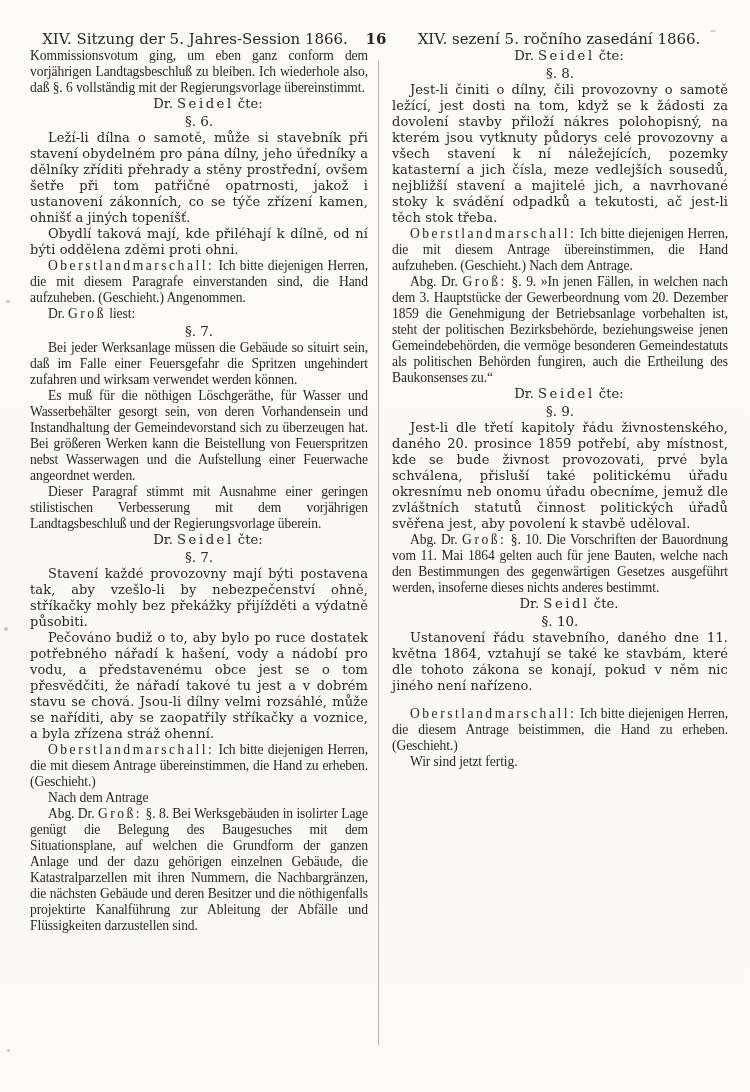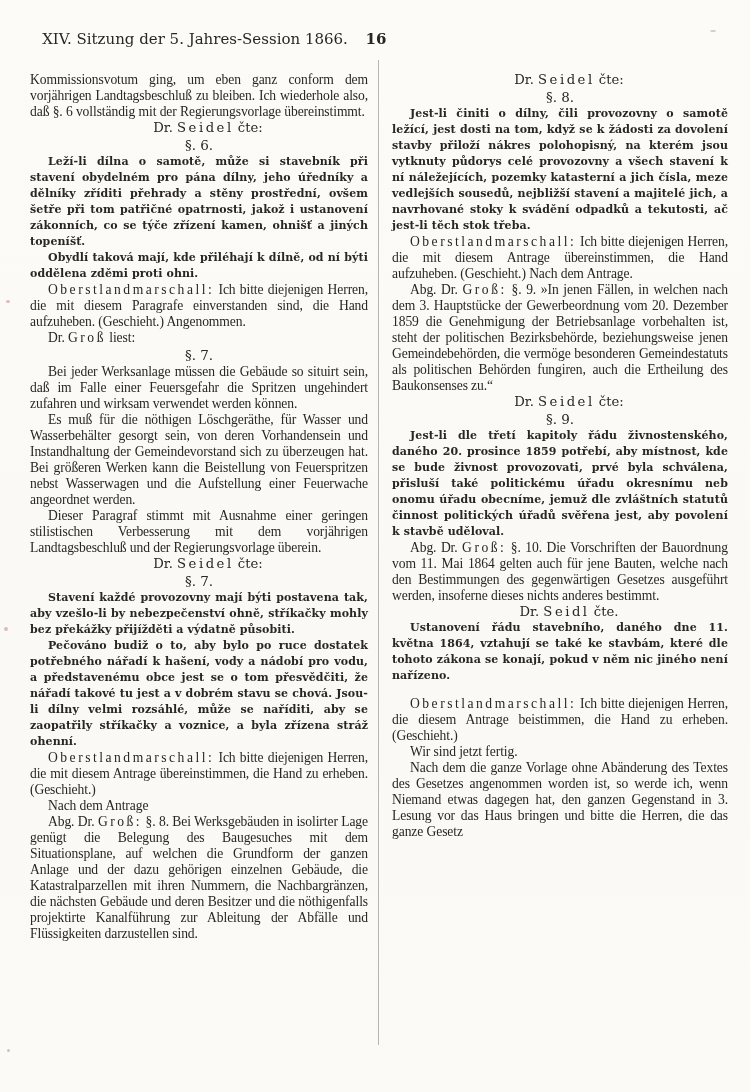--- a/index.html
+++ b/index.html
@@ -26,58 +26,59 @@
     font-size: 15px;
     white-space: nowrap;
     text-align: center;
   }
   .hdr-left  { left: 30px;  width: 330px; }
   .hdr-num   { left: 358px; width: 36px;  font-weight: bold; }
   .hdr-right { left: 394px; width: 330px; }
   
   .col {
     position: absolute;
-    top: 72px;
+    top: 48px;
   }
   .col-left  { left: 30px;  width: 338px; }
   .col-right { left: 392px; width: 336px; }
   .divider {
     position: absolute;
     top: 60px;
     left: 378px;
     width: 1px;
     height: 985px;
     background: #aaa49a;
     opacity: 0.8;
   }
   
   p { margin: 0; text-align: justify; line-height: 16px; }
   p.indent { text-indent: 18px; }
   p.gap { margin-top: 12px; }
   .german  { font-family: "Liberation Serif", serif; font-size: 13.6px; letter-spacing: -0.1px; }
-  .czech   { font-family: "DejaVu Serif", serif; font-size: 11px; font-weight: 700; letter-spacing: 0.1px; }
+  .czech   { font-family: "DejaVu Serif", serif; font-size: 13px; font-weight: 400; letter-spacing: 0.1px; }
   .speaker { font-family: "DejaVu Serif", serif; font-size: 13.2px; text-align: center; }
   .section { font-family: "DejaVu Serif", serif; font-size: 13.5px; text-align: center; margin: 1px 0; }
   .spaced  { letter-spacing: 2.5px; }
   
   .speck {
     position: absolute;
     border-radius: 50%;
     pointer-events: none;
   }
   .speck-red { background: #a0513f; opacity: 0.35; }
   .speck-gray { background: #8d887f; opacity: 0.4; }
 </style>
 </head>
 <body>
 
 <div class="page">
 
   <div class="hdr hdr-left">XIV. Sitzung der 5. Jahres-Session 1866.</div>
   <div class="hdr hdr-num">16</div>
+  <div class="hdr hdr-right">XIV. sezení 5. ročního zasedání 1866.</div>
 
   <div class="divider"></div>
 
   <div class="col col-left">
       <p class="german"><span>Kommissionsvotum ging, um eben ganz conform dem vorjährigen Landtagsbeschluß zu bleiben. Ich wiederhole also, daß §. 6 vollständig mit der Regierungsvorlage übereinstimmt.</span></p>
       <p class="speaker indent"><span>Dr. </span><span class="spaced">Seidel</span><span> čte:</span></p>
       <p class="section"><span>§. 6.</span></p>
       <p class="czech indent"><span>Leží-li dílna o samotě, může si stavebník při stavení obydelném pro pána dílny, jeho úředníky a dělníky zříditi přehrady a stěny prostřední, ovšem šetře při tom patřičné opatrnosti, jakož i ustanovení zákonních, co se týče zřízení kamen, ohnišť a jiných topeníšť.</span></p>
       <p class="czech indent"><span>Obydlí taková mají, kde přiléhají k dílně, od ní býti oddělena zděmi proti ohni.</span></p>
       <p class="german indent"><span class="spaced">Oberstlandmarschall:</span><span> Ich bitte diejenigen Herren, die mit diesem Paragrafe einverstanden sind, die Hand aufzuheben. (Geschieht.) Angenommen.</span></p>
@@ -98,23 +99,23 @@
       <p class="speaker indent"><span>Dr. </span><span class="spaced">Seidel</span><span> čte:</span></p>
       <p class="section"><span>§. 8.</span></p>
       <p class="czech indent"><span>Jest-li činiti o dílny, čili provozovny o samotě ležící, jest dosti na tom, když se k žádosti za dovolení stavby přiloží nákres polohopisný, na kterém jsou vytknuty půdorys celé provozovny a všech stavení k ní náležejících, pozemky katasterní a jich čísla, meze vedlejších sousedů, nejbližší stavení a majitelé jich, a navrhované stoky k svádění odpadků a tekutosti, ač jest-li těch stok třeba.</span></p>
       <p class="german indent"><span class="spaced">Oberstlandmarschall:</span><span> Ich bitte diejenigen Herren, die mit diesem Antrage übereinstimmen, die Hand aufzuheben. (Geschieht.) Nach dem Antrage.</span></p>
       <p class="german indent"><span>Abg. Dr. </span><span class="spaced">Groß:</span><span> §. 9. »In jenen Fällen, in welchen nach dem 3. Hauptstücke der Gewerbeordnung vom 20. Dezember 1859 die Genehmigung der Betriebsanlage vorbehalten ist, steht der politischen Bezirksbehörde, beziehungsweise jenen Gemeindebehörden, die vermöge besonderen Gemeindestatuts als politischen Behörden fungiren, auch die Ertheilung des Baukonsenses zu.“</span></p>
       <p class="speaker indent"><span>Dr. </span><span class="spaced">Seidel</span><span> čte:</span></p>
       <p class="section"><span>§. 9.</span></p>
       <p class="czech indent"><span>Jest-li dle třetí kapitoly řádu živnostenského, daného 20. prosince 1859 potřebí, aby místnost, kde se bude živnost provozovati, prvé byla schválena, přisluší také politickému úřadu okresnímu neb onomu úřadu obecníme, jemuž dle zvláštních statutů činnost politických úřadů svěřena jest, aby povolení k stavbě uděloval.</span></p>
       <p class="german indent"><span>Abg. Dr. </span><span class="spaced">Groß:</span><span> §. 10. Die Vorschriften der Bauordnung vom 11. Mai 1864 gelten auch für jene Bauten, welche nach den Bestimmungen des gegenwärtigen Gesetzes ausgeführt werden, insoferne dieses nichts anderes bestimmt.</span></p>
       <p class="speaker indent"><span>Dr. </span><span class="spaced">Seidl</span><span> čte.</span></p>
+      <p class="section"><span>§. 10.</span></p>
       <p class="czech indent"><span>Ustanovení řádu stavebního, daného dne 11. května 1864, vztahují se také ke stavbám, které dle tohoto zákona se konají, pokud v něm nic jiného není nařízeno.</span></p>
       <p class="german indent gap"><span class="spaced">Oberstlandmarschall:</span><span> Ich bitte diejenigen Herren, die diesem Antrage beistimmen, die Hand zu erheben. (Geschieht.)</span></p>
       <p class="german indent"><span>Wir sind jetzt fertig.</span></p>
-      <p class="german indent"><span>Nach dem die ganze Vorlage ohne Abänderung des Textes des Gesetzes angenommen worden ist, so werde ich, wenn Niemand etwas dagegen hat, den ganzen Gegenstand in 3. Lesung vor das Haus bringen und bitte die Herren, die das ganze Gesetz</span></p>
     </div>
 
   <span class="speck speck-red" style="left:6px;  top:300px; width:4px; height:3px;"></span>
   <span class="speck speck-red" style="left:4px;  top:627px; width:4px; height:4px;"></span>
   <span class="speck speck-red" style="left:7px;  top:1049px; width:3px; height:3px;"></span>
   <span class="speck speck-gray" style="left:710px; top:30px; width:6px; height:2px;"></span>
 </div>
 
 </body></html>

